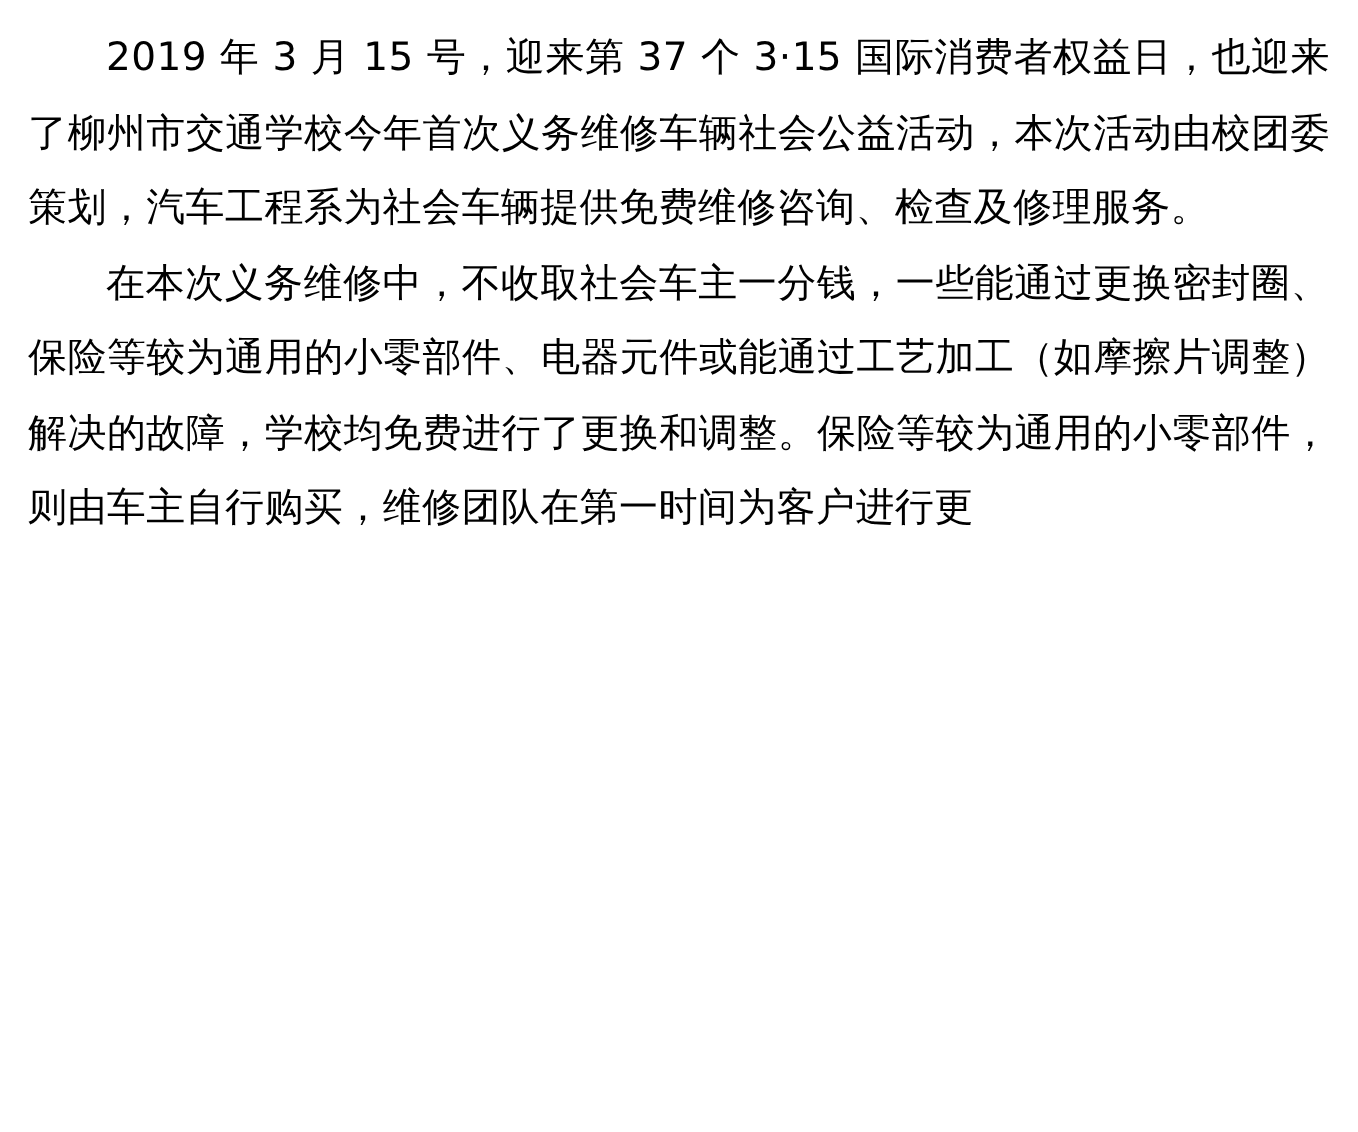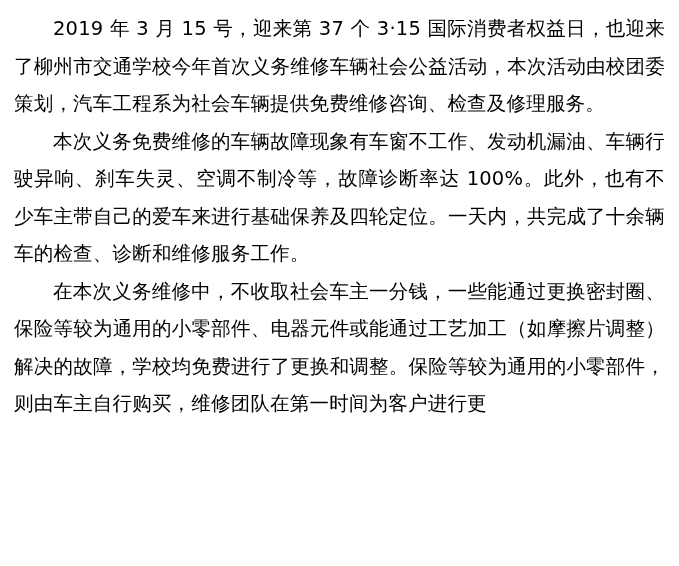--- a/index.html
+++ b/index.html
@@ -33,16 +33,15 @@
     text-indent: 2em;
     text-align: justify;
   }
 </style>
 </head>
 <body>
 
 <div class="page">
   <div class="doc-body">
     <p class="para">2019 年 3 月 15 号，迎来第 37 个 3·15 国际消费者权益日，也迎来了柳州市交通学校今年首次义务维修车辆社会公益活动，本次活动由校团委策划，汽车工程系为社会车辆提供免费维修咨询、检查及修理服务。</p>
-    <p class="para">本次义务免费维修的车辆故障现象有车窗不工作、发动机漏油、车辆行驶异响、刹车失灵、空调不制冷等，故障诊断率达 100%。此外，也有不少车主带自己的爱车来进行基础保养及四轮定位。一天内，共完成了十余辆车的检查、诊断和维修服务工作。</p>
     <p class="para">在本次义务维修中，不收取社会车主一分钱，一些能通过更换密封圈、保险等较为通用的小零部件、电器元件或能通过工艺加工（如摩擦片调整）解决的故障，学校均免费进行了更换和调整。保险等较为通用的小零部件，则由车主自行购买，维修团队在第一时间为客户进行更</p>
   </div>
 </div>
 
 </body></html>

